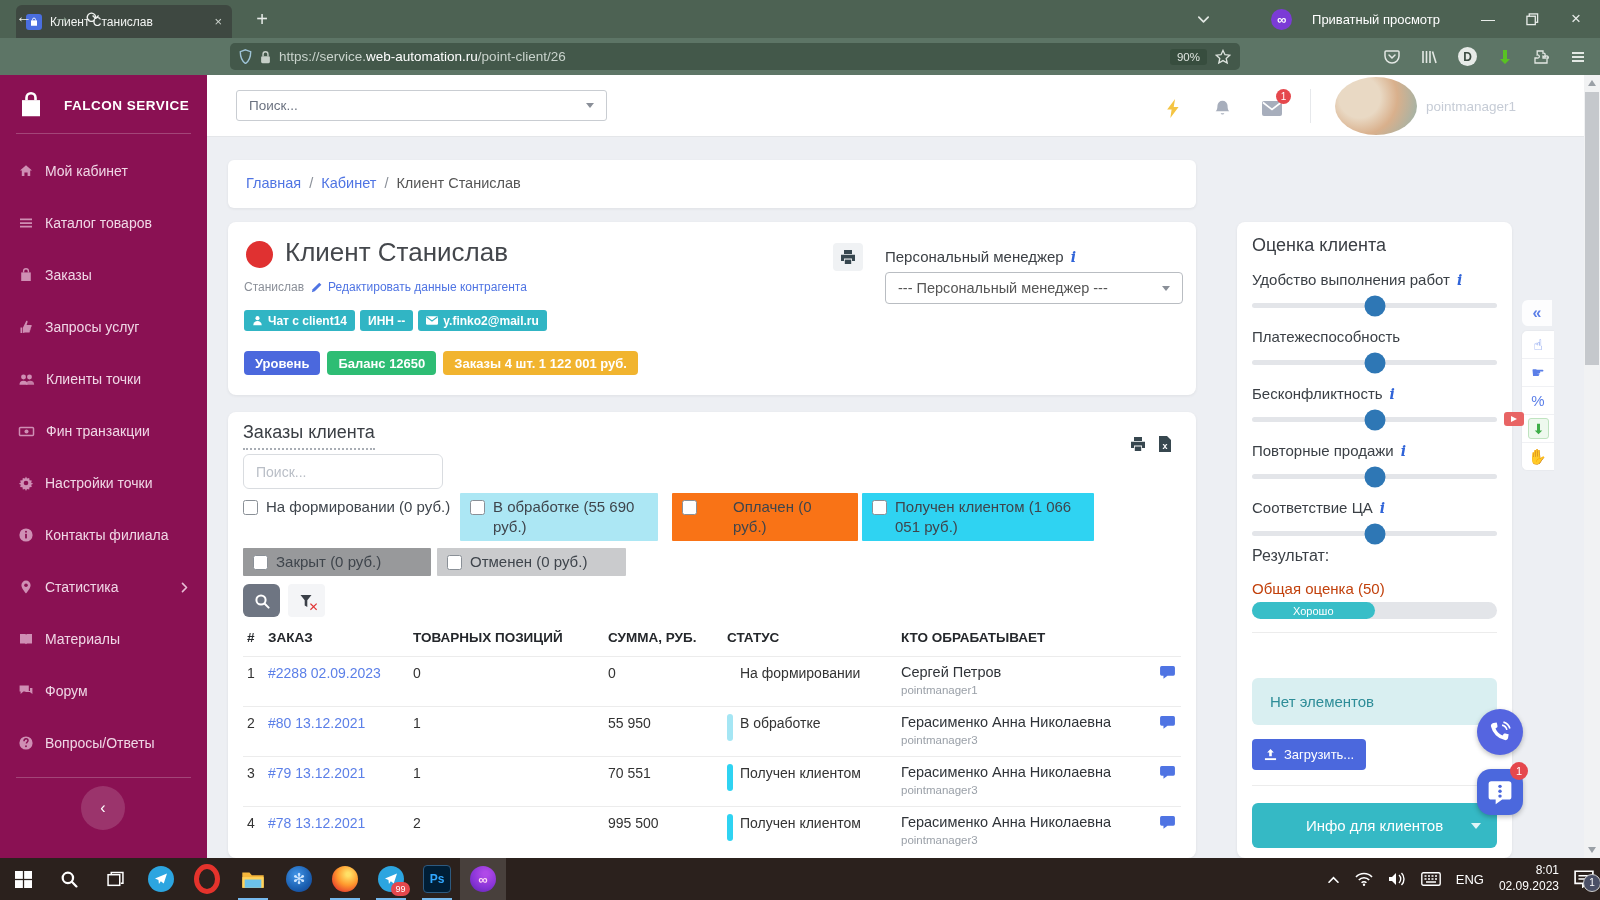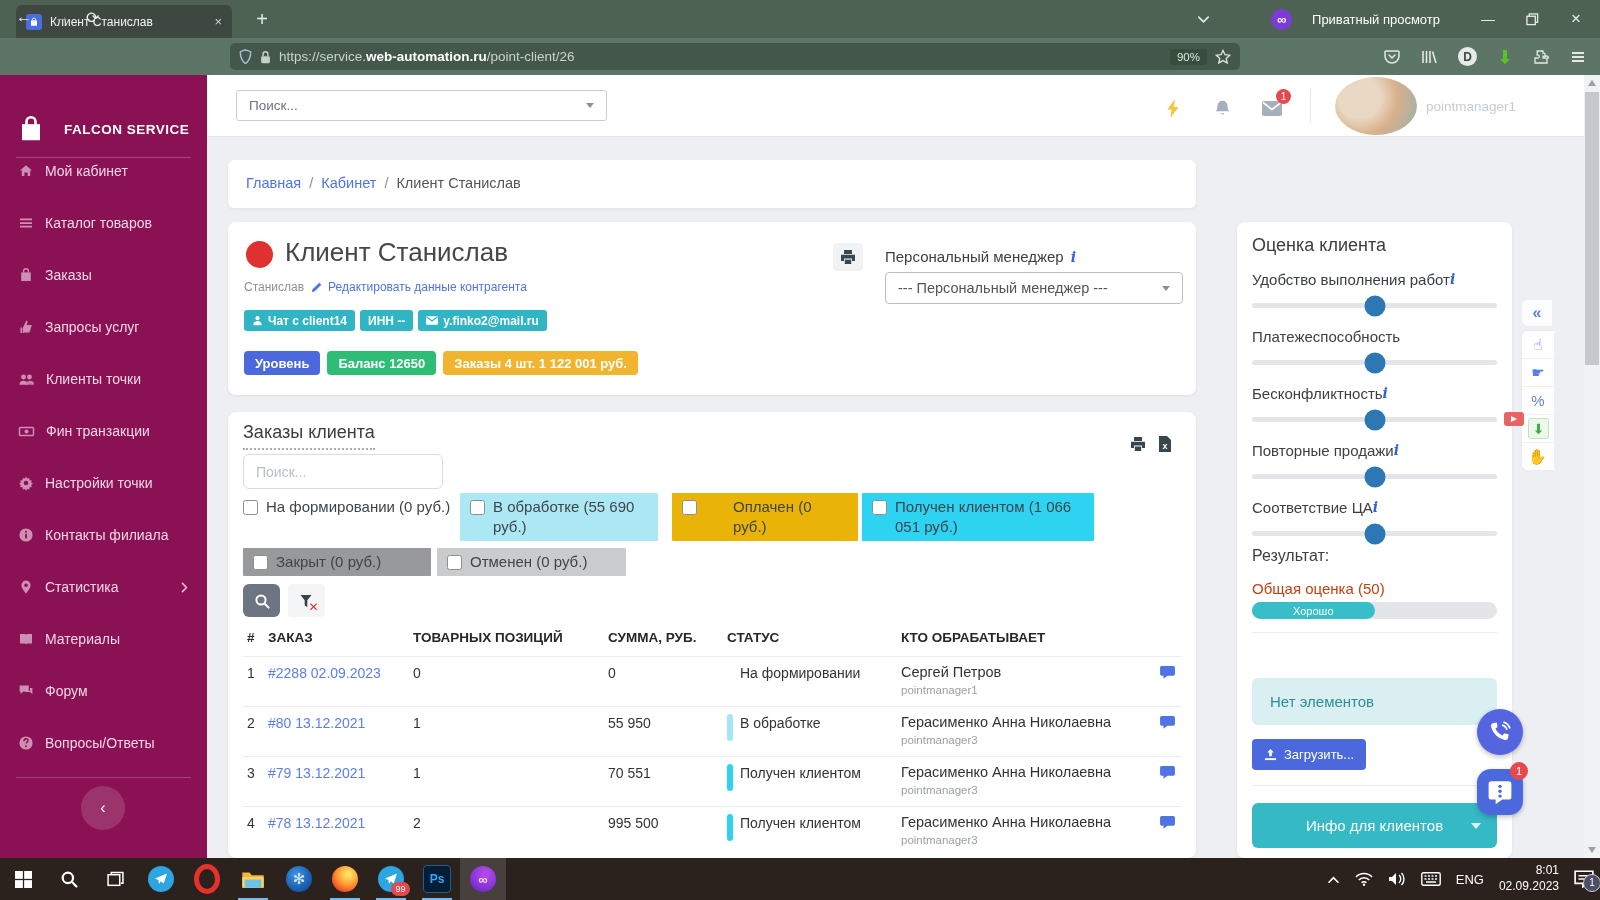--- a/index.html
+++ b/index.html
@@ -19,29 +19,29 @@
   .priv-ico{width:21px;height:21px;border-radius:50%;background:#7b3bd6;color:#fff;font-size:13px;font-weight:bold;
             display:flex;align-items:center;justify-content:center;}
   .priv-label{color:#fff;font-size:13px;}
   .winbtn{font-size:14px;color:#e8ece9;width:24px;text-align:center;}
 
   .toolbar{position:absolute;top:38px;left:0;width:1600px;height:37px;background:#5d7566;}
   .navico{position:absolute;top:8px;color:#eef1ee;font-size:16px;}
   .urlbar{position:absolute;left:230px;top:43px;width:1010px;height:27px;background:#43584a;border-radius:5px;
           display:flex;align-items:center;padding:0 9px;box-sizing:border-box;gap:8px;color:#b9c4bc;}
   .url-text{font-size:13.5px;color:#c9d3cc;white-space:nowrap;flex:1;}
-  .url-text b{color:#ffffff;font-weight:bold;}
+  .url-text b{color:#ffffff;font-weight:normal;}
   .url-zoom{background:#374d3e;border-radius:3px;font-size:11.5px;padding:2px 7px;color:#dfe5e0;}
   .tb-icons{position:absolute;right:14px;top:38px;height:37px;display:flex;align-items:center;gap:21px;color:#e3e8e4;}
   .dr-circle{width:19px;height:19px;border-radius:50%;background:#e7ebe8;color:#3c4c42;font-size:12px;font-weight:bold;
              display:flex;align-items:center;justify-content:center;}
 
   
   .sidebar{position:absolute;left:0;top:75px;width:207px;height:783px;background:#8a1153;}
-  .brand{display:flex;align-items:center;gap:18px;padding:15px 16px 13px;margin-top:24px;}
+  .brand{display:flex;align-items:center;gap:18px;padding:15px 16px 13px;}
   .brand-name{color:#fff;font-weight:bold;font-size:13.5px;letter-spacing:.5px;}
   .side-div{height:1px;background:rgba(255,255,255,.22);margin:0 16px;}
   .menu{position:absolute;top:70px;left:0;right:0;}
   .mi{height:52px;display:flex;align-items:center;gap:11px;padding:0 18px;color:#f0d7e6;font-size:14px;position:relative;}
   .mi .ic{color:#cf8fb4;}
   .mi-chev{position:absolute;right:16px;color:#e8bcd4;}
   .collapse-btn{position:absolute;left:81px;top:711px;width:44px;height:44px;border-radius:50%;background:rgba(255,255,255,.15);
                 color:#fff;font-size:16px;display:flex;align-items:center;justify-content:center;}
   .side-div2{position:absolute;left:16px;right:16px;top:702px;height:1px;background:rgba(255,255,255,.22);}
 
@@ -117,21 +117,21 @@
   .c-name{position:absolute;left:658px;top:7px;font-size:14.5px;color:#2f3338;}
   .c-acct{position:absolute;left:658px;top:27px;font-size:11.5px;color:#9aa0a8;}
   .c-chat{position:absolute;left:916px;top:8px;color:#4f74e3;}
   .h-num{left:19px;}.h-order{left:40px;}.h-pos{left:185px;}.h-sum{left:380px;}.h-status{left:499px;}.h-who{left:673px;}
   .th{position:absolute;top:0;}
 
   
   .rating-card{left:1237px;top:222px;width:275px;height:636px;}
   .r-title{position:absolute;left:15px;top:13px;font-size:18px;color:#3a3e44;}
   .slg{position:absolute;left:15px;width:245px;height:50px;}
-  .sl-label{font-size:15px;color:#3b4046;display:flex;}
+  .sl-label{font-size:15px;color:#3b4046;display:flex;gap:7px;align-items:center;}
   .sl-track{position:absolute;left:0;top:32px;width:245px;height:5px;background:#e3e5e9;border-radius:3px;}
   .slider-thumb{position:absolute;top:50%;width:21px;height:21px;border-radius:50%;background:#2e77b5;transform:translate(-50%,-50%);}
   .info-i{color:#2f63d8;font-family:"DejaVu Serif",serif;font-weight:bold;font-style:italic;font-size:14px;}
   .r-result{position:absolute;left:15px;top:325px;font-size:16px;color:#3b4046;}
   .r-overall{position:absolute;left:15px;top:358px;font-size:15px;color:#c2410c;}
   .progress{position:absolute;left:15px;top:380px;width:245px;height:17px;background:#e3e5e9;border-radius:9px;}
   .progress-fill{height:100%;background:#38bec8;border-radius:9px;color:#fff;font-size:11px;display:flex;align-items:center;justify-content:center;}
   .r-div{position:absolute;left:15px;width:245px;height:1px;background:#ececec;}
   .files-title{position:absolute;left:15px;top:424px;font-size:17px;color:#3a3e44;margin-top:44px;}
   .files-empty{position:absolute;left:15px;top:456px;width:245px;height:47px;background:#d9eff1;border-radius:6px;
@@ -619,21 +619,21 @@
     <input class="o-search" placeholder="Поиск..." style="">
 
     <div class="filt f0">
         <span class="chk"></span>
         <span>На формировании (0 руб.)</span>
       </div>
     <div class="filt f1" style="background: rgb(172, 231, 244);">
         <span class="chk"></span>
         <span>В обработке (55 690 руб.)</span>
       </div>
-    <div class="filt f2" style="background: #eab308; gap: 36px;">
+    <div class="filt f2" style="background: #f97316; gap: 36px;">
         <span class="chk"></span>
         <span>Оплачен (0 руб.)</span>
       </div>
     <div class="filt f3" style="background: rgb(47, 211, 242);">
         <span class="chk"></span>
         <span>Получен клиентом (1 066 051 руб.)</span>
       </div>
     <div class="filt f4" style="background: rgb(152, 153, 155);">
         <span class="chk"></span>
         <span>Закрыт (0 руб.)</span>

